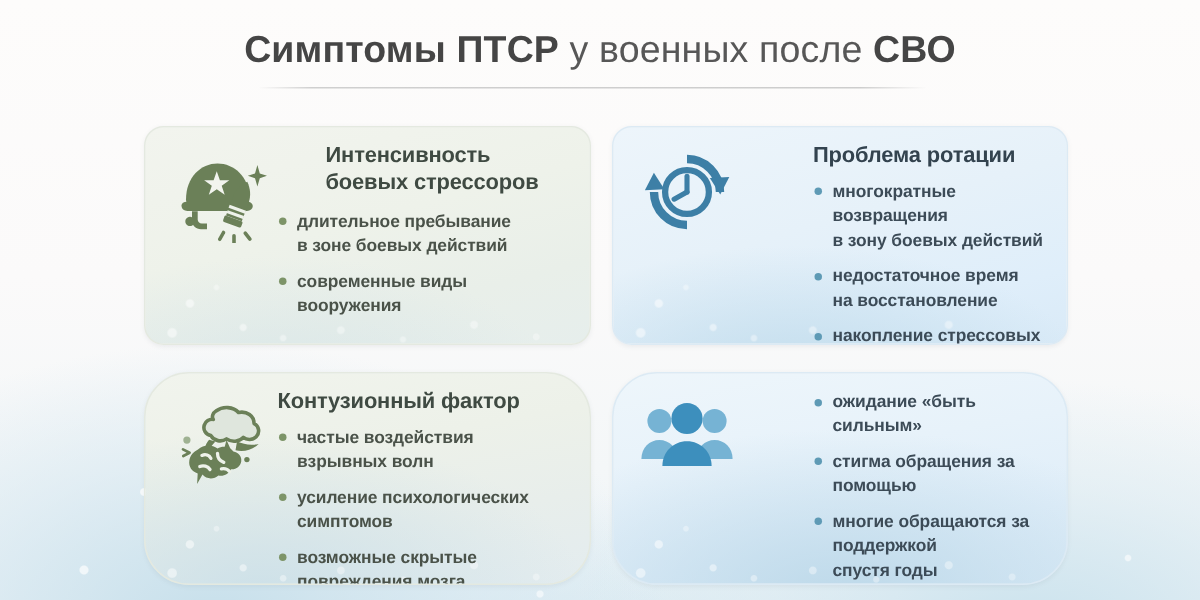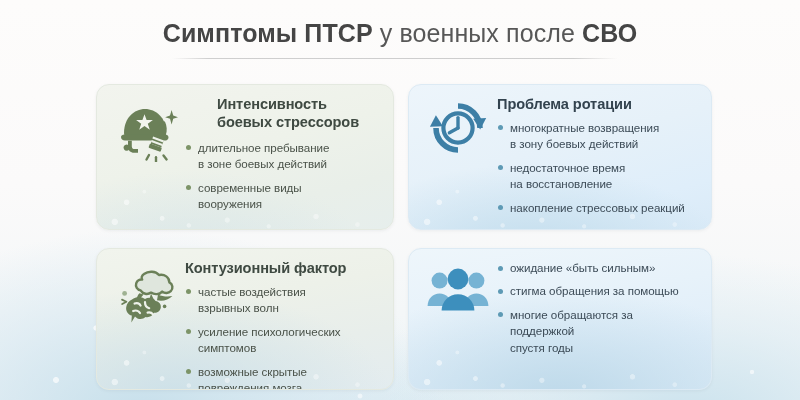--- a/index.html
+++ b/index.html
@@ -88,21 +88,21 @@
   .card {
     position: absolute;
     border-radius: 13px;
     box-sizing: border-box;
     overflow: hidden;
     display: flex;
     padding: 11px 10px 10px 10px;
     box-shadow: 0 1px 3px rgba(120,130,135,0.10);
   }
   .card.r1 { top: 0;   height: 146px; }
-  .card.r2 { top: 164px; height: 142px; }
+  .card.r2 { top: 164px; height: 142px; border-radius: 30px; }
   .card.c1 { left: 0;   width: 298px; }
   .card.c2 { left: 312px; width: 304px; }
 
   
   .card.green {
     background:
       radial-gradient(ellipse 260px 120px at 30% 118%, rgba(206,225,232,0.55) 0%, rgba(255,255,255,0) 70%),
       linear-gradient(165deg, #f2f4ee 0%, #eef2ea 45%, #e9efe9 75%, #e6eeec 100%);
     border: 1px solid #e4e9e0;
   }
@@ -110,20 +110,21 @@
     background:
       radial-gradient(ellipse 300px 150px at 26% 105%, rgba(198,221,231,0.78) 0%, rgba(255,255,255,0) 72%),
       linear-gradient(170deg, #f1f4ed 0%, #edf1e9 38%, #e8eeeb 68%, #e3ecef 100%);
   }
   
   .card.blue {
     background:
       radial-gradient(ellipse 280px 130px at 40% 118%, rgba(188,217,233,0.85) 0%, rgba(255,255,255,0) 70%),
       linear-gradient(165deg, #edf5fb 0%, #e6f1f9 45%, #dfeefa 78%, #d9eaf7 100%);
     border: 1px solid #dceaf4;
+    gap: 45px;
   }
   .card.blue.r2 {
     background:
       radial-gradient(ellipse 320px 150px at 50% 106%, rgba(186,215,232,0.9) 0%, rgba(255,255,255,0) 74%),
       linear-gradient(170deg, #eef6fb 0%, #e7f2fa 40%, #e0eef9 72%, #dbebf7 100%);
   }
   
   .card::after {
     content: "";
     position: absolute;
@@ -173,20 +174,21 @@
   .card.r1.c1 .card-title { margin-bottom: 8px; margin-left: 32px; }
 
   .bullets { list-style: none; margin: 0; padding: 0; }
   .bullets li {
     position: relative;
     padding-left: 13px;
     margin-bottom: 7px;
     font-size: 11.6px;
     line-height: 1.42;
     letter-spacing: -0.05px;
+    font-weight: bold;
   }
   .bullets li:last-child { margin-bottom: 0; }
   .bullets li::before {
     content: "";
     position: absolute;
     left: 1px;
     top: 5.5px;
     width: 5px;
     height: 5px;
     border-radius: 50%;

